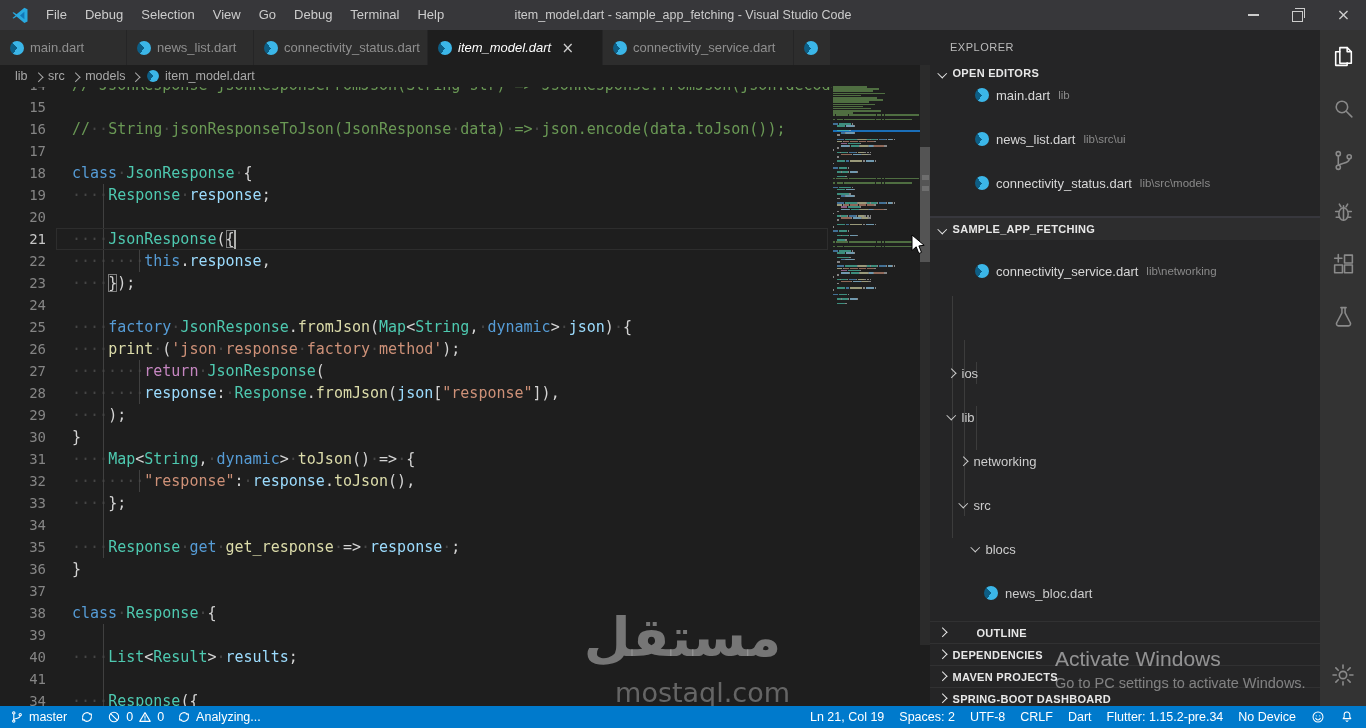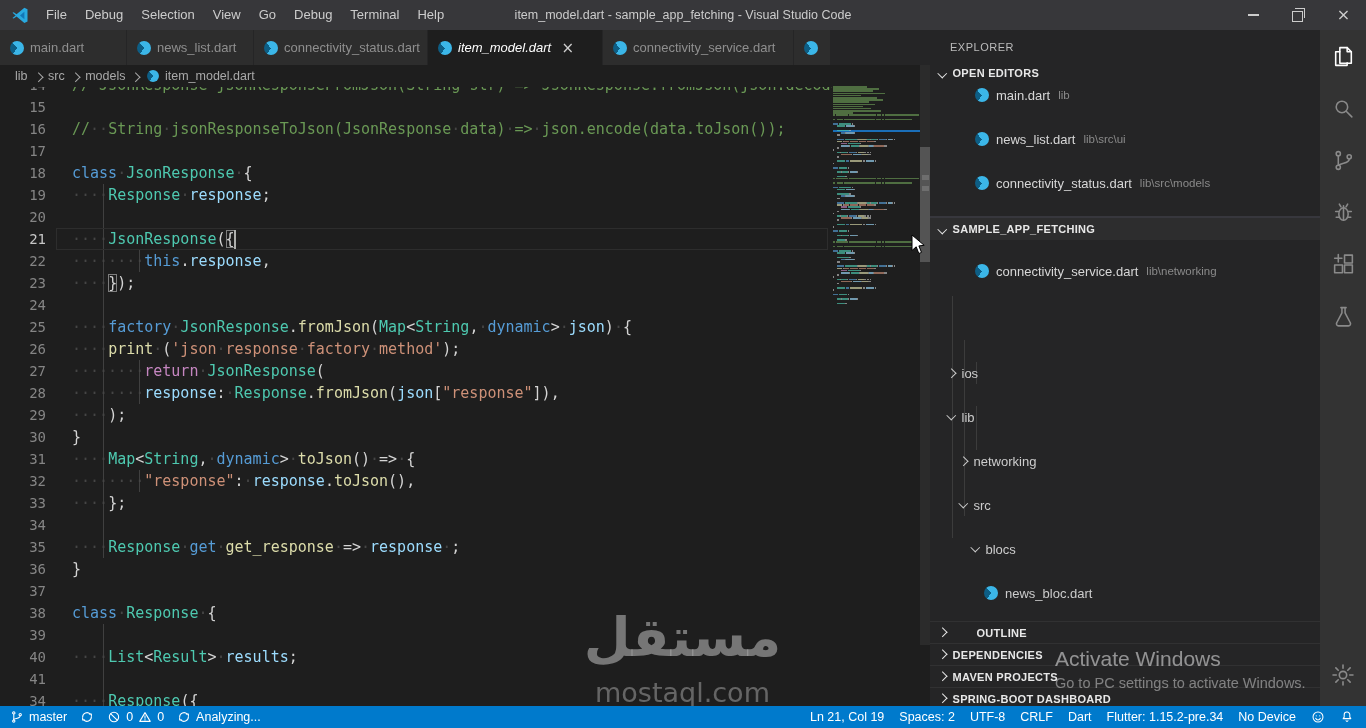--- a/index.html
+++ b/index.html
@@ -46,21 +46,21 @@
   .tk-com{color:#6a9955}.tk-kw{color:#569cd6}.tk-ctl{color:#c586c0}.tk-cls{color:#4ec9b0}
   .tk-fn{color:#dcdcaa}.tk-str{color:#ce9178}.tk-var{color:#9cdcfe}.tk-pun{color:#d4d4d4}
   .tk-ws{color:#454545}
   .tk-bmp{color:#d4d4d4;outline:1px solid #7e7e7e;outline-offset:-1px;}
   .cur-line{position:absolute;left:56px;width:770px;height:20px;border:1px solid #2d2d2d;z-index:1;}
   .caret{position:absolute;width:2px;height:19px;background:#aeafad;z-index:3;}
   .iguide{position:absolute;width:1px;background:#404040;z-index:0;}
   
   .wm-ar{position:absolute;left:575px;top:543px;width:215px;text-align:center;font-family:"DejaVu Sans",sans-serif;
          font-size:54px;font-weight:bold;color:rgba(173,173,173,.62);z-index:4;line-height:60px;}
-  .wm-la{position:absolute;left:575px;top:612px;width:215px;text-align:center;font-family:"DejaVu Sans",sans-serif;
+  .wm-la{position:absolute;left:575px;top:612px;width:215px;text-align:right;font-family:"DejaVu Sans",sans-serif;
          font-size:27px;color:rgba(160,160,160,.55);z-index:4;}
   
   .minimap{position:absolute;left:833px;top:86px;width:87px;height:540px;overflow:hidden;background:#1e1e1e;z-index:5;}
   .mm-row{height:2.2px;font-size:0;white-space:nowrap;overflow:hidden;}
   .mm-row span{display:inline-block;height:1.6px;vertical-align:top;opacity:.65;}
   .mm-cursor{position:absolute;left:0;top:44px;width:87px;height:2.4px;background:#1a73c1;opacity:.95;}
   .vscroll{position:absolute;left:920px;top:65px;width:11px;height:580px;background:#2b2b2b;z-index:6;}
   .vthumb{position:absolute;left:0;top:82px;width:11px;height:115px;background:rgba(140,140,140,.42);}
   .vmark{position:absolute;left:2px;width:7px;height:5px;background:#6e6e6e;}
   .mouse-cursor{position:absolute;left:911px;top:234px;z-index:60;}

